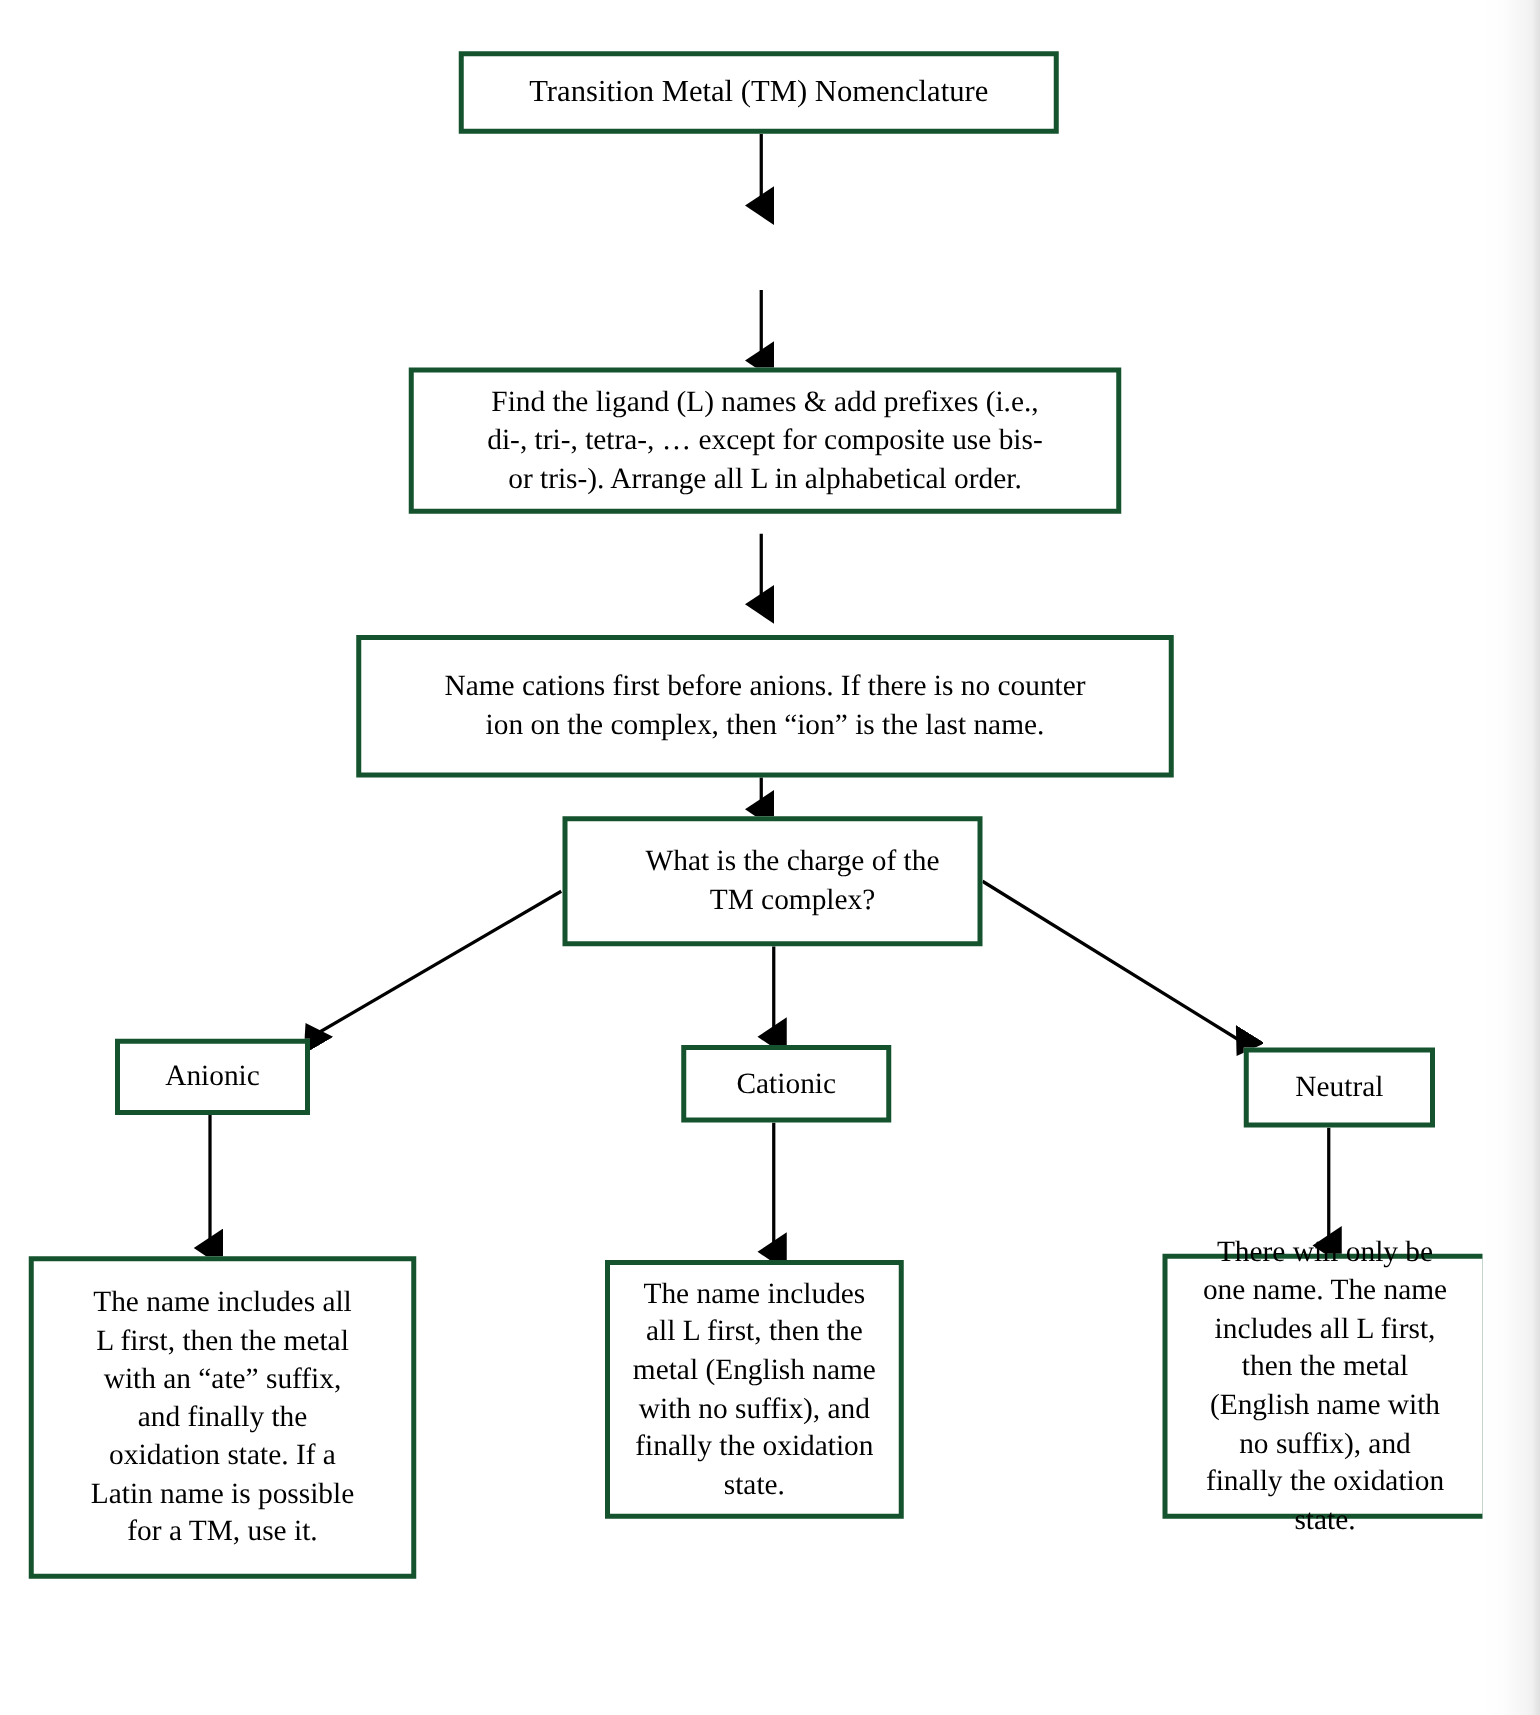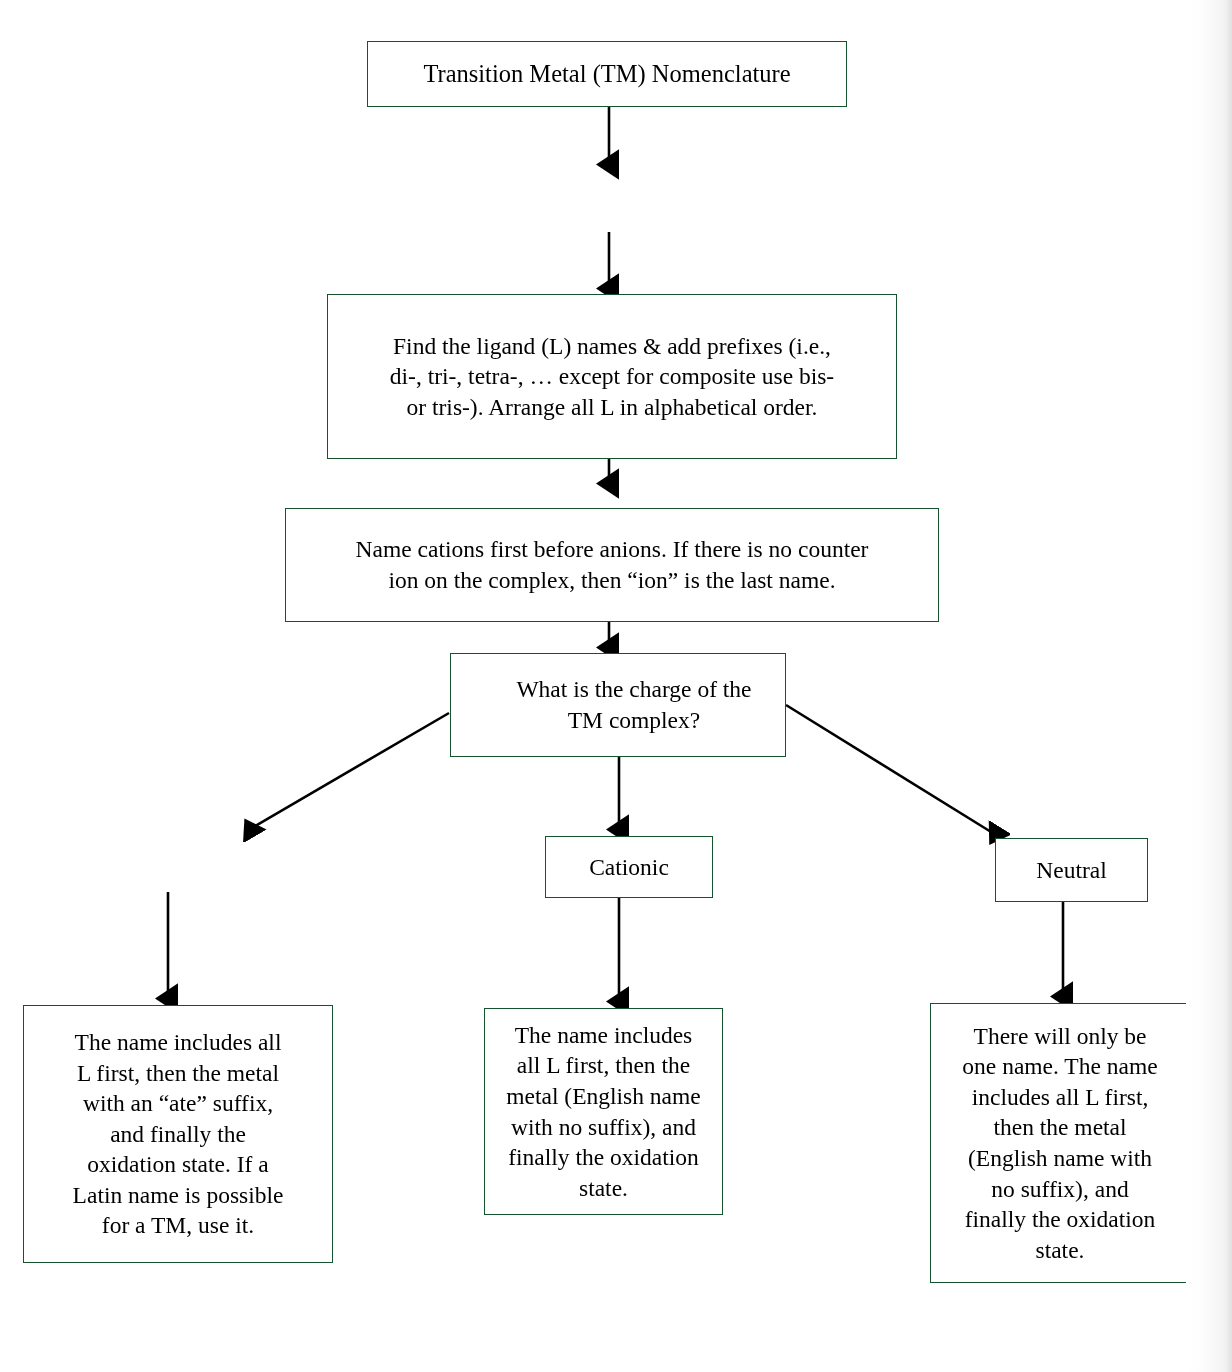--- a/index.html
+++ b/index.html
@@ -42,21 +42,21 @@
     position: absolute;
     left: 0;
     top: 0;
     width: 1232px;
     height: 1372px;
     pointer-events: none;
   }
   .node {
     position: absolute;
     box-sizing: border-box;
-    border: 1px solid #14532d;
+    border: 4px solid #14532d;
     background: #ffffff;
     display: flex;
     align-items: center;
     justify-content: center;
     text-align: center;
     line-height: 1.30;
     padding: 2px 8px;
   }
   .node .txt {
     display: block;
@@ -120,36 +120,39 @@
     <g>
       <line x1="1063" y1="902" x2="1063" y2="997" stroke="#000000" stroke-width="2.6" marker-end="url(#ah)"></line>
     </g>
   </svg>
 
   <div class="node fs-24" style="left:367px; top:41px; width:480px; height:66px;">
     <span class="txt">Transition Metal (TM) Nomenclature</span>
   </div>
 
 
-  <div class="node fs-23" style="left:327px; top:294px; width:570px; height:165px;">
+  <div class="node fs-23" style="left:327px; top:294px; width:570px; height:117px;">
     <span class="txt">Find the ligand (L) names &amp; add prefixes (i.e.,
 di-, tri-, tetra-, … except for composite use bis-
 or tris-). Arrange all L in alphabetical order.</span>
   </div>
 
   <div class="node fs-23" style="left:285px; top:508px; width:654px; height:114px;">
     <span class="txt">Name cations first before anions. If there is no counter
 ion on the complex, then “ion” is the last name.</span>
   </div>
 
   <div class="node fs-23" style="left:450px; top:653px; width:336px; height:104px;padding-left:40px;">
     <span class="txt">What is the charge of the
 TM complex?</span>
   </div>
 
+  <div class="node fs-23" style="left:92px; top:831px; width:156px; height:61px;">
+    <span class="txt">Anionic</span>
+  </div>
 
   <div class="node fs-23" style="left:545px; top:836px; width:168px; height:62px;">
     <span class="txt">Cationic</span>
   </div>
 
   <div class="node fs-23" style="left:995px; top:838px; width:153px; height:64px;">
     <span class="txt">Neutral</span>
   </div>
 
   <div class="node fs-23" style="left:23px; top:1005px; width:310px; height:258px;">
@@ -164,21 +167,21 @@
 
   <div class="node fs-23" style="left:484px; top:1008px; width:239px; height:207px;">
     <span class="txt">The name includes
 all L first, then the
 metal (English name
 with no suffix), and
 finally the oxidation
 state.</span>
   </div>
 
-  <div class="node fs-23" style="left:930px; top:1003px; width:260px; height:280px;align-items:center;">
+  <div class="node fs-23" style="left:930px; top:1003px; width:260px; height:212px;align-items:center;">
     <span class="txt">There will only be
 one name. The name
 includes all L first,
 then the metal
 (English name with
 no suffix), and
 finally the oxidation
 state.</span>
   </div>
 

